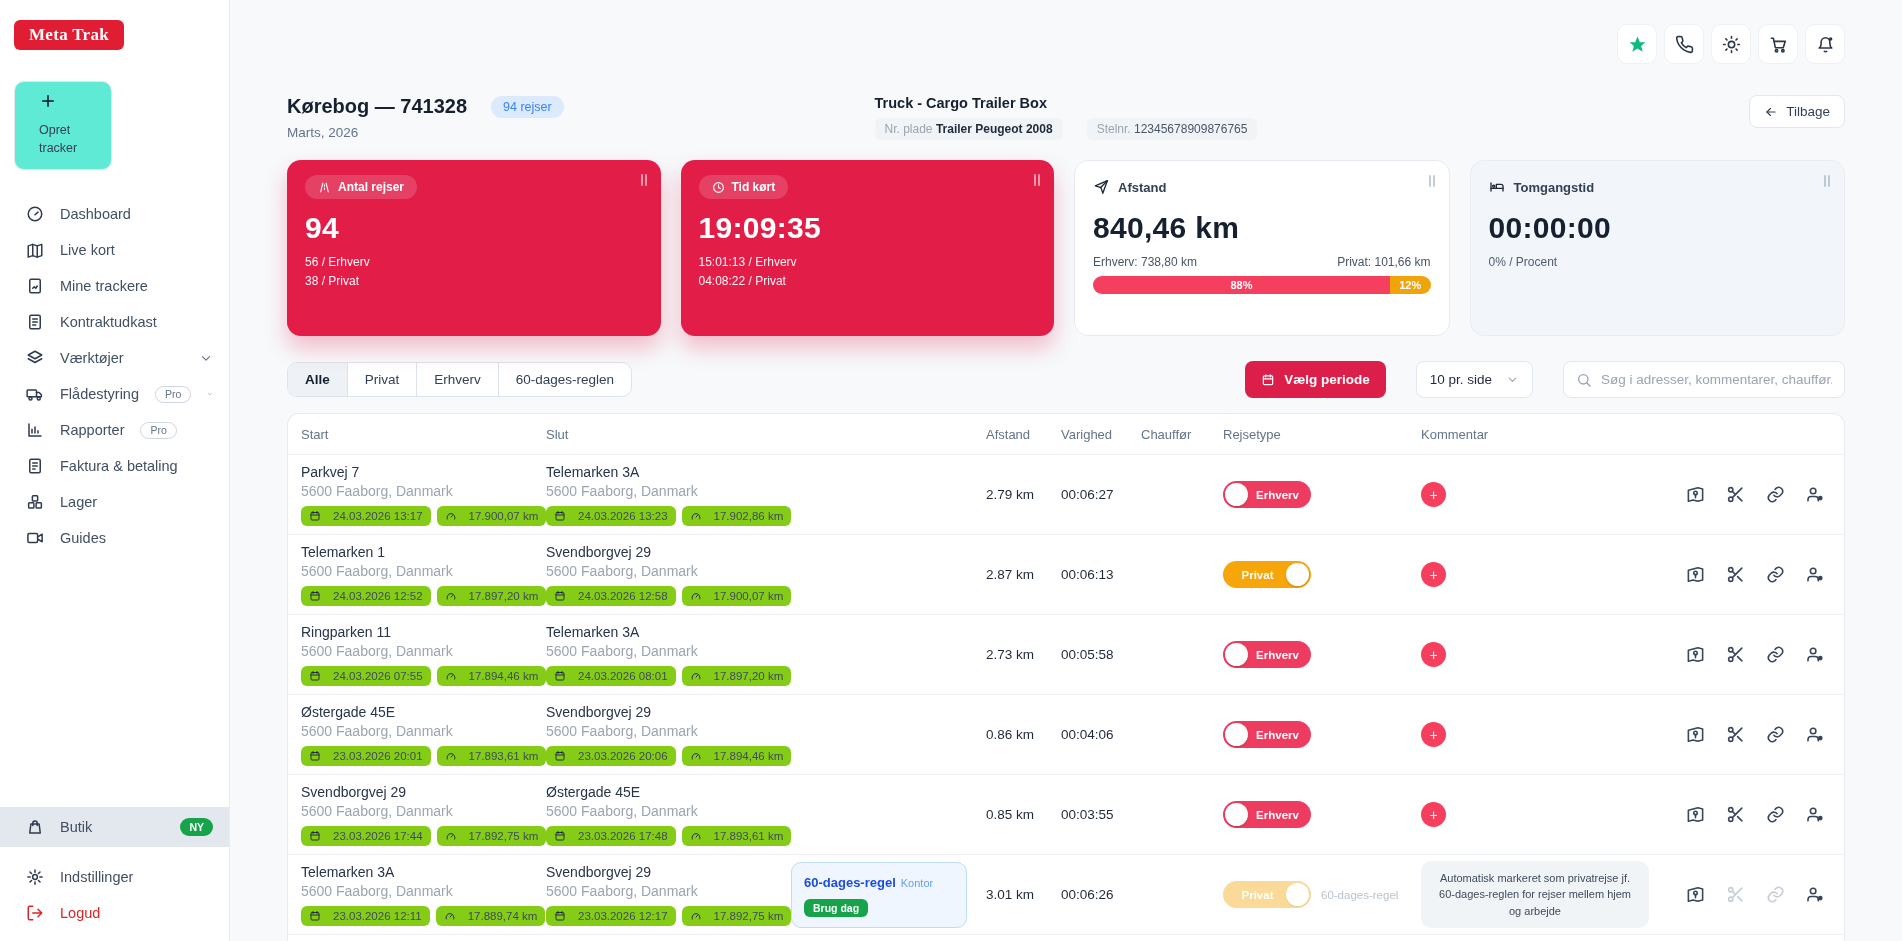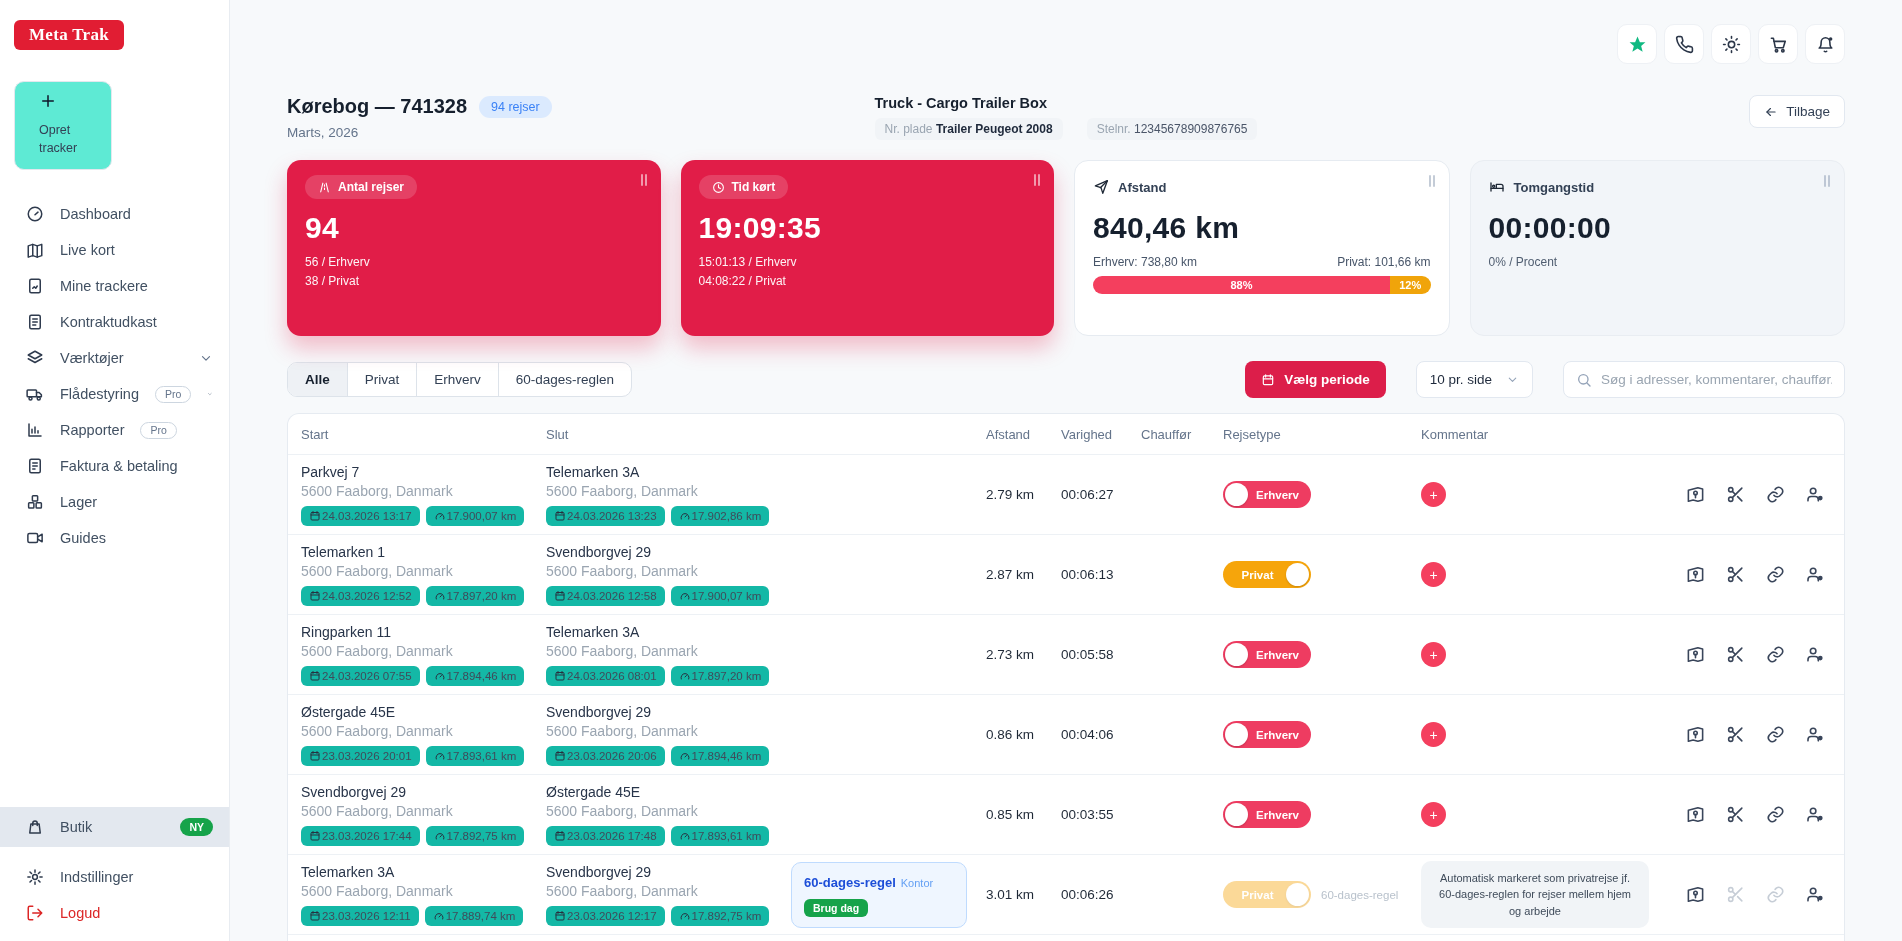--- a/index.html
+++ b/index.html
@@ -25,21 +25,21 @@
   .mi-logout .mi-label, .mi-logout .mi-ico { color:#dc2626; }
 
   
   .main { flex:1; padding:0 57px; position:relative; }
   .topbar { display:flex; justify-content:flex-end; gap:7px; margin-top:24px; }
   .tico { width:40px; height:40px; background:#fff; border:1px solid #eef1f5; border-radius:10px; display:flex; align-items:center; justify-content:center; cursor:pointer; color:#2b3648; }
   .tico .ico { width:19px; height:19px; }
   .tico-star { color:#10b981; }
 
   .page-head { display:grid; grid-template-columns:1fr auto 1fr; align-items:flex-start; margin-top:31px; }
-  .ph-title-row { display:flex; align-items:center; gap:12px; }
+  .ph-title-row { display:flex; align-items:center; gap:24px; }
   .ph-title { font-size:20px; font-weight:700; color:#16202e; }
   .badge-blue { background:#dbeafe; color:#3b82f6; font-size:12.5px; padding:4px 12px; border-radius:999px; }
   .ph-period { margin-top:7px; font-size:13.5px; color:#64748b; }
   .ph-center { }
   .veh-name { font-size:14.5px; font-weight:700; color:#16202e; }
   .veh-pills { margin-top:7px; display:flex; gap:24px; justify-content:center; }
   .vpill { background:#f1f4f7; border-radius:6px; padding:4px 10px; font-size:12px; color:#1e293b; white-space:nowrap; }
   .vp-label { color:#9aa5b1; }
   .vpill b { font-weight:700; }
   .vin-val { color:#4a5568; }
@@ -83,21 +83,21 @@
   .search input::placeholder { color:#9aa5b1; }
 
   
   .table-card { margin-top:15px; background:#fff; border:1px solid #e6ebf1; border-radius:12px 12px 0 0; border-bottom:none; min-height:620px; }
   .thead, .trow { display:grid; grid-template-columns:245px 230px 210px 75px 80px 82px 198px 245px 1fr; align-items:center; padding:0 13px; }
   .thead { height:40px; font-size:13px; color:#64748b; }
   .trow { min-height:80px; border-top:1px solid #edf1f5; }
   .loc-name { font-size:14px; font-weight:500; color:#273449; }
   .loc-addr { font-size:14px; color:#9aa5b1; margin:3px 0 7px; }
   .pills { display:flex; gap:6px; }
-  .pill { display:inline-flex; align-items:center; gap:1px; background:#14b8a6; border-radius:6px; padding:4px 8px; font-size:11.5px; color:#3f4b5a; white-space:nowrap; }
+  .pill { display:inline-flex; align-items:center; gap:12px; background:#84cc16; border-radius:6px; padding:4px 8px; font-size:11.5px; color:#3f4b5a; white-space:nowrap; }
   .pill .ico { width:12px; height:12px; color:#27313f; flex:none; }
   .num { font-size:13.5px; color:#1f2937; }
   .tg { position:relative; width:88px; height:27px; border-radius:999px; display:flex; align-items:center; cursor:pointer; }
   .tg-knob { width:23px; height:23px; border-radius:50%; background:#fff; box-shadow:0 1px 2px rgba(0,0,0,.18); flex:none; }
   .tg-erhverv { background:#ee3c61; }
   .tg-erhverv .tg-knob { margin-left:2px; }
   .tg-erhverv .tg-label { flex:1; text-align:center; color:#fff; font-size:11.5px; font-weight:700; padding-right:4px; }
   .tg-privat { background:#f6a50b; }
   .tg-privat .tg-label { flex:1; text-align:center; color:#fff; font-size:11.5px; font-weight:700; padding-left:6px; }
   .tg-privat .tg-knob { margin-right:2px; }

